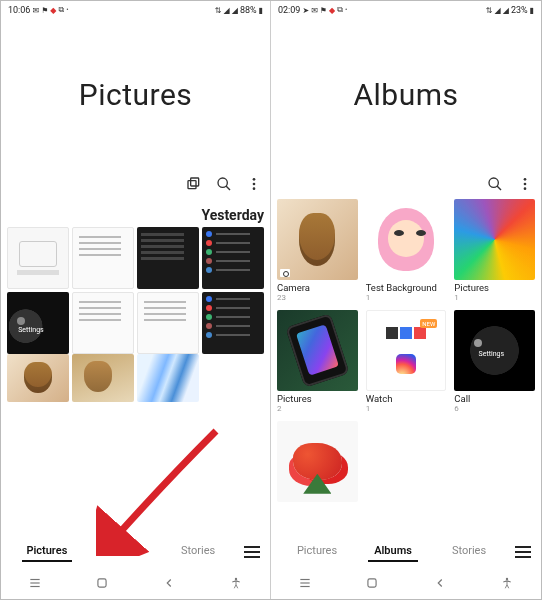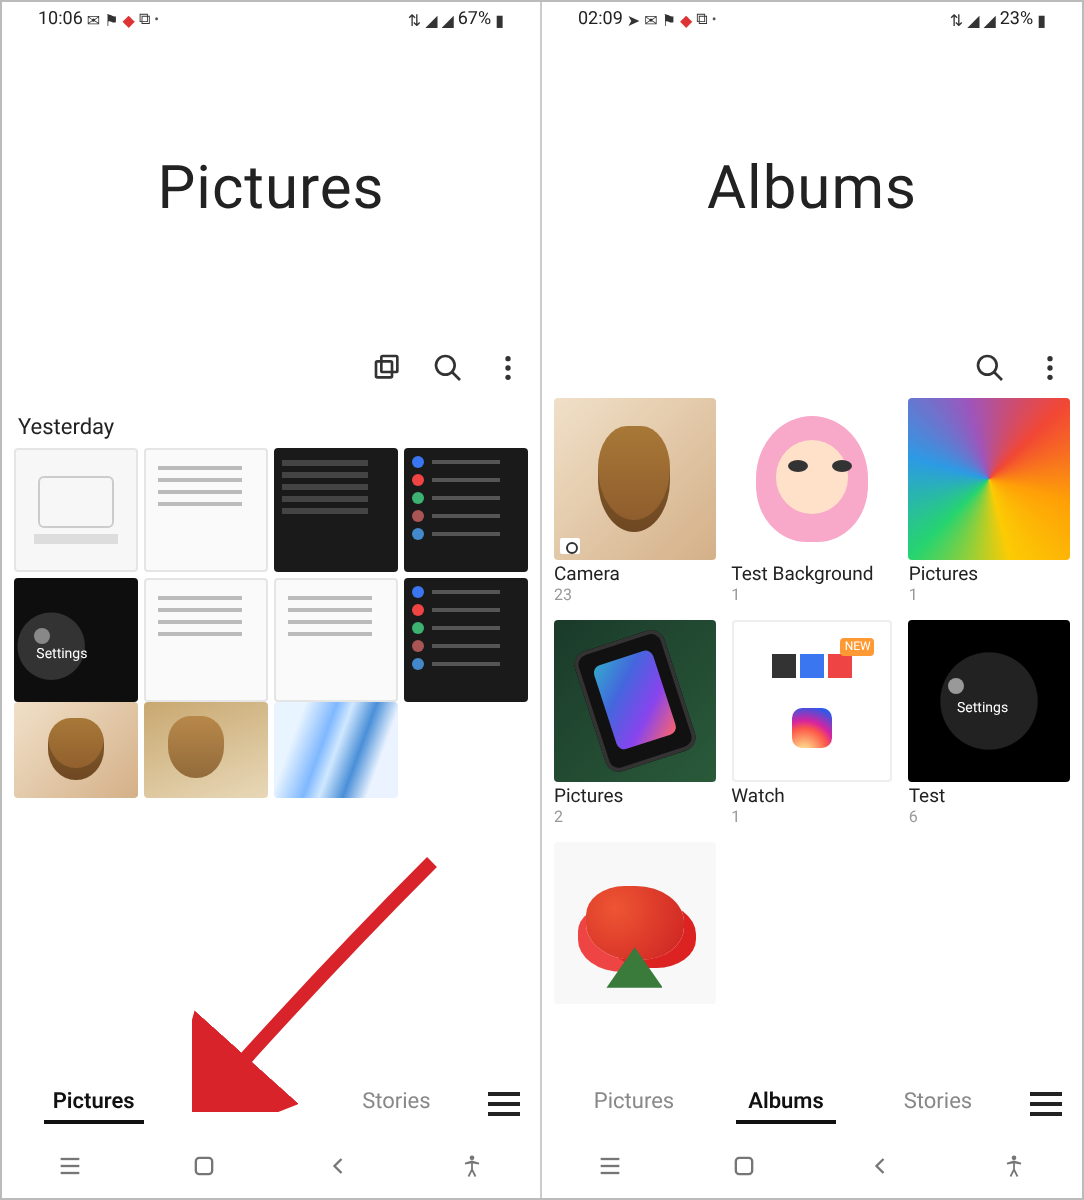--- a/index.html
+++ b/index.html
@@ -21,21 +21,21 @@
     background: #fff;
   }
   .screen.left { border-right: 1px solid #ccc; }
 
   
   .status {
     height: 18px;
     display: flex;
     font-size: 9px;
     align-items: center;
-    padding: 0 17px;
+    padding: 0 6px;
     color: #222;
   }
   .status .sp { flex: 1; }
   .status span { margin: 0 1px; }
   .status .ico { font-size: 8px; color:#333; }
   .status .dot { font-size: 7px; color:#555; }
 
   
   .title-area {
     height: 150px;
@@ -58,24 +58,25 @@
     justify-content:flex-end;
     padding: 0 8px;
     gap: 14px;
   }
   .toolbar .ticon { width:16px; height:16px; color:#333;}
   .toolbar .ticon svg { width:100%; height:100%; }
 
   
   .content { flex:1; overflow:hidden; padding: 0 6px; }
   .section-title {
-    font-size: 11px;
-    font-weight: 400;
+    font-size: 14px;
+    font-weight: 700;
     color: #222;
     margin: 8px 0 4px 2px;
+    text-align: right;
   }
   .grid4 { display:grid; grid-template-columns: repeat(4, 1fr); gap:3px; }
   .grid3 { display:grid; grid-template-columns: repeat(3, 1fr); gap:8px; }
   .thumb {
     aspect-ratio: 1/1;
     background: #ddd;
     border-radius: 2px;
     overflow: hidden;
     position: relative;
   }
@@ -221,21 +222,21 @@
       <span>10:06</span>
       <span class="ico">✉</span>
       <span class="ico">⚑</span>
       <span class="ico" style="color:#d33">◆</span>
       <span class="ico">⧉</span>
       <span class="dot">•</span>
       <span class="sp"></span>
       <span class="ico">⇅</span>
       <span class="ico">◢</span>
       <span class="ico">◢</span>
-      <span>67%</span>
+      <span>88%</span>
       <span class="ico">▮</span>
     </div>
 
     <div class="title-area">
       <h1>Pictures</h1>
     </div>
 
     <div class="toolbar">
       <div class="ticon">
         <svg viewBox="0 0 24 24" fill="none" stroke="currentColor" stroke-width="2">
@@ -379,21 +380,21 @@
               <div class="sq" style="background:#3a76f0"></div>
             <div class="sq" style="background:#e44"></div>
               <div class="ig"></div>
             <div class="new">NEW</div>
           </div>
           <div class="lbl">Watch</div>
           <div class="cnt">1</div>
         </div>
         <div class="album">
           <div class="thumb t-watch"></div>
-          <div class="lbl">Test</div>
+          <div class="lbl">Call</div>
           <div class="cnt">6</div>
         </div>
         <div class="album">
           <div class="thumb t-flower"></div>
           <div class="lbl"></div>
           <div class="cnt"></div>
         </div>
       </div>
     </div>
 

